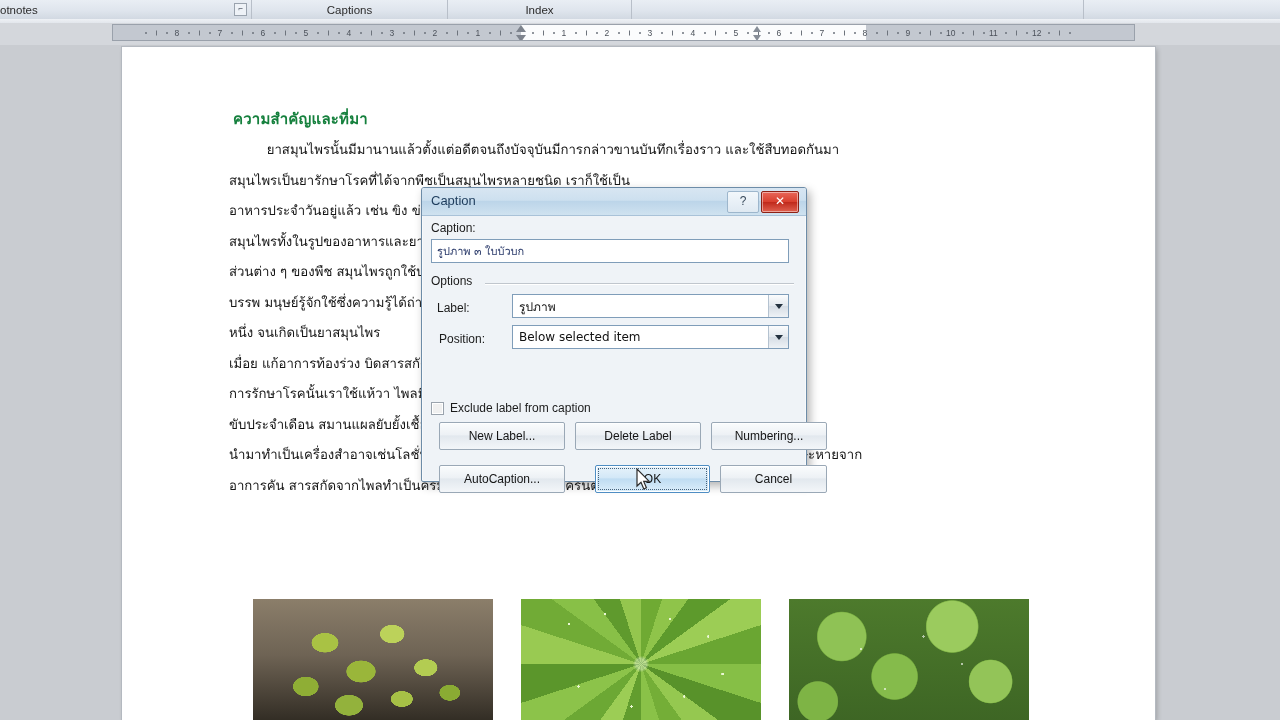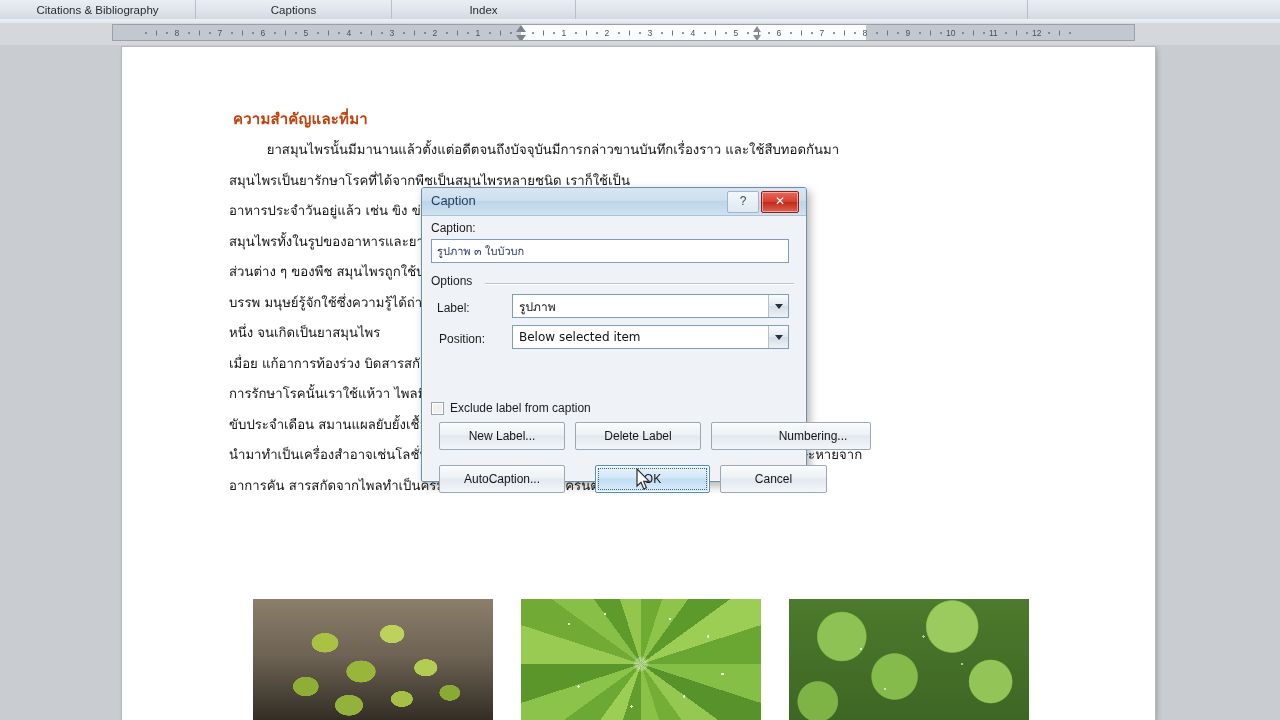--- a/index.html
+++ b/index.html
@@ -113,21 +113,21 @@
       radial-gradient(circle at 1.5px 2.6px, #e03c3c 1.1px, transparent 1.2px),
       radial-gradient(circle at 4.5px 0.8px, #e03c3c 1.1px, transparent 1.2px);
     background-size:6px 4px;
     background-repeat:repeat-x;
     background-position:0 100%;
     padding-bottom:3px;
   }
   #heading1{
     position:absolute;left:111px;top:60px;
     font-family:"DejaVu Sans","Liberation Sans",sans-serif;
-    font-weight:bold;font-size:15px;color:#c2410c;
+    font-weight:bold;font-size:15px;color:#15803d;
     letter-spacing:.2px;
   }
   #bodytext{
     position:absolute;left:107px;top:88px;width:880px;
     font-family:"DejaVu Sans","Liberation Sans",sans-serif;
     font-size:13.2px;line-height:30.5px;color:#151515;
     white-space:pre-wrap;
   }
 
   
@@ -292,21 +292,21 @@
     position:absolute;background:linear-gradient(to bottom,#fafcfd 0%,#edf1f5 45%,#e2e8ee 50%,#f3f6f9 100%);
     border:1px solid #9aa8b6;border-radius:2px;
     font-size:12px;color:#151515;text-align:center;
     font-family:"Liberation Sans",sans-serif;
     cursor:pointer;
     box-shadow:0 1px 0 rgba(255,255,255,.8) inset;
     display:flex;align-items:center;justify-content:center;
   }
   #btn-new-label{left:17px;top:206px;width:124px;height:26px;}
   #btn-delete-label{left:153px;top:206px;width:124px;height:26px;}
-  #btn-numbering{left:289px;top:206px;width:114px;height:26px;padding-left:44px;}
+  #btn-numbering{left:289px;top:206px;width:114px;height:26px;}
   #btn-autocaption{left:17px;top:249px;width:124px;height:26px;}
   #btn-ok{
     left:173px;top:249px;width:113px;height:26px;
     background:linear-gradient(to bottom,#e8f3fb 0%,#d3e8f7 45%,#bfdcf2 50%,#dcefFB 100%);
     border:1px solid #4f8ec4;
     box-shadow:0 0 0 1px #ffffff inset;
     font-weight:normal;
   }
   #btn-ok .focus-ring{
     position:absolute;left:2px;top:2px;right:2px;bottom:2px;
@@ -326,22 +326,23 @@
     position:absolute;left:0;top:0;width:1280px;height:1px;
     background:#d0d6dd;
   }
 </style>
 </head>
 <body>
 
 <div id="topbar-fill"></div>
 
 <div id="ribbon-strip">
-    <div class="rib-group" style="width: 196px;">
-      <span class="rib-label">Citations &amp; Bibliography</span>
+    <div class="rib-group first" style="width: 252px;">
+      <span class="rib-label">otnotes</span>
+      <span class="rib-dialog-launcher">⌐</span>
     </div>
     <div class="rib-group" style="width: 196px;">
       <span class="rib-label">Captions</span>
     </div>
     <div class="rib-group" style="width: 184px;">
       <span class="rib-label">Index</span>
     </div>
     <div class="rib-group" style="width: 452px;">
       <span class="rib-label"></span>
     </div>

